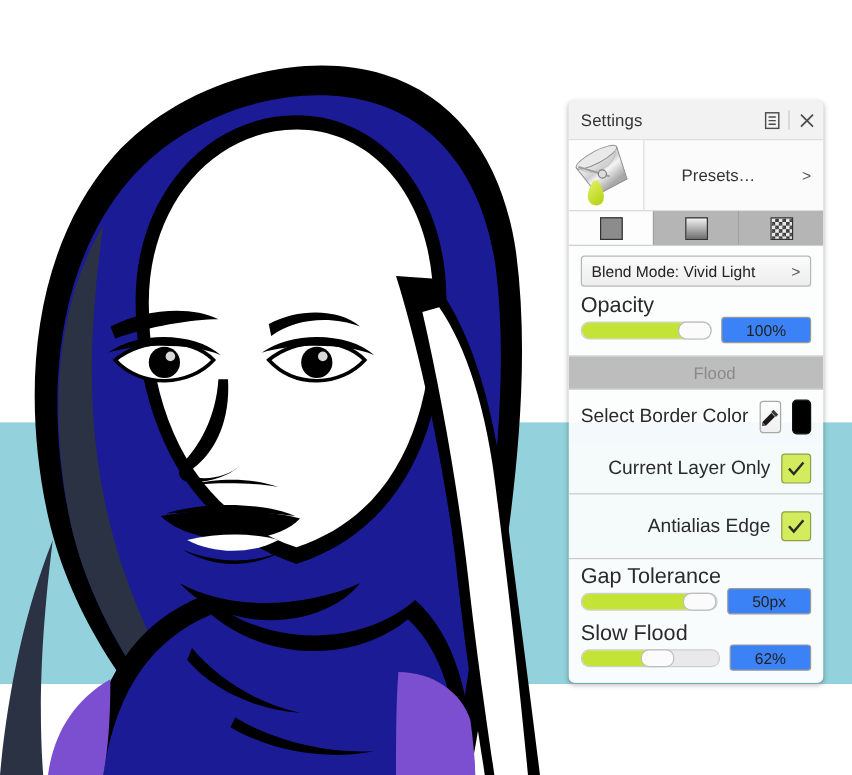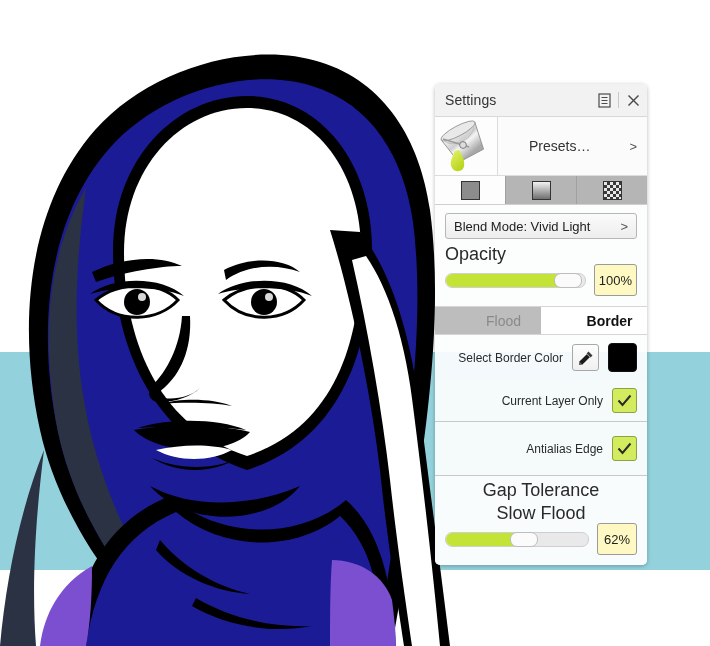--- a/index.html
+++ b/index.html
@@ -9,21 +9,21 @@
     font-family:"Liberation Sans", sans-serif;
     -webkit-font-smoothing:antialiased;
   }
 
   
   #canvas{position:absolute;inset:0;background:#ffffff;}
   #artwork{position:absolute;left:0;top:0;width:710px;height:646px;}
 
   
   .panel{
-    position:absolute;left:435px;top:84px;width:212px;
+    position:absolute;left:474px;top:84px;width:212px;
     border-radius:5px;
     background:rgba(252,253,253,0.93);
     box-shadow:0 1px 4px rgba(0,0,0,0.28);
     overflow:hidden;
     font-size:13px;
     color:#222;
   }
 
   
   .titlebar{
@@ -95,37 +95,37 @@
     position:relative;flex:1;height:13px;border-radius:7px;
     background:#e9e9e9;border:1px solid #cfcfcf;overflow:visible;
   }
   .fill{position:absolute;left:0;top:0;bottom:0;border-radius:7px;background:#c3e336;}
   .knob{
     position:absolute;top:-1px;width:26px;height:13px;border-radius:7px;
     background:#fbfbfb;border:1px solid #bdbdbd;transform:translateX(-50%);
     cursor:pointer;
   }
   .valbox{
-    min-width:40px;height:32px;border:1px solid #9a9a9a;border-radius:3px;
-    background:#fef9c3;display:flex;align-items:center;justify-content:center;
-    font-size:13px;color:#222;padding:0 4px;box-sizing:border-box;
+    min-width:40px;height:22px;border:1px solid #9a9a9a;border-radius:3px;
+    background:#3b82f6;display:flex;align-items:center;justify-content:center;
+    font-size:13px;color:#222;padding:0 20px;box-sizing:border-box;
   }
 
   
   .seg{display:flex;height:27px;border-top:1px solid #d6d6d6;border-bottom:1px solid #d6d6d6;}
   .seg-tab{
     flex:1;display:flex;align-items:center;justify-content:center;
     font-size:14px;cursor:pointer;background:#bdbdbd;color:#8a8a8a;padding-left:31px;
   }
   .seg-tab.active{background:#ffffff;color:#111;font-weight:bold;}
 
   
   .opt-row{
     display:flex;align-items:center;justify-content:flex-end;gap:9px;
-    padding:8px 10px;font-size:12px;color:#2a2a2a;
+    padding:8px 10px;font-size:16px;color:#2a2a2a;
   }
   .opt-row.sep-top{border-top:1px solid #c9c9c9;}
   .opt-row .lbl{white-space:nowrap;}
   .picker-btn{
     width:25px;height:25px;border:1px solid #a8a8a8;border-radius:3px;
     background:linear-gradient(#fdfdfd,#f0f0f0);
     display:flex;align-items:center;justify-content:center;cursor:pointer;
   }
   .color-swatch{
     width:27px;height:27px;border-radius:4px;border:1px solid #111;
@@ -302,21 +302,20 @@
           <div class="fill" style="width: 88%; background: rgb(195, 227, 54);"></div>
           <div class="knob" style="left: 88%;"></div>
         </div>
         <div class="valbox">100%</div>
       </div>
     </div>
   </div>
 
   <div class="seg">
     <div class="seg-tab">Flood</div>
-    <div class="seg-tab active">Border</div>
   </div>
 
   <div class="opt-row">
     <span class="lbl">Select Border Color</span>
     <span class="picker-btn">
       <svg width="16" height="16" viewBox="0 0 16 16">
         <path d="M10.5,1.5 L14.5,5.5 L12.6,7.4 L8.6,3.4 Z" fill="#3a3a3a"></path>
         <path d="M8.8,4.2 L11.8,7.2 L4.2,14.8 L1.2,11.8 Z" fill="#1a1a1a"></path>
         <path d="M1.2,11.8 L4.2,14.8 L1.0,15.0 Z" fill="#555"></path>
       </svg>
@@ -335,24 +334,31 @@
 
   <div class="opt-row sep-top tint" style="padding-top:14px;padding-bottom:14px;">
     <span class="lbl">Antialias Edge</span>
     <span class="chk" style="background: rgb(210, 236, 94);">
       <svg width="15" height="13" viewBox="0 0 15 13">
         <path d="M1.5,6.5 L5.5,11 L13.5,1.5" fill="none" stroke="#2b2b2b" stroke-width="2"></path>
       </svg>
     </span>
   </div>
 
-  <div class="sect clear" style="border-top:1px solid #c9c9c9;padding-top:6px;text-align:center;">
+  <div class="sect clear" style="border-top:1px solid #c9c9c9;padding-top:6px;">
     <div class="slider-row" style="margin-top:0;">
       <div class="slider-head">
         <span class="lbl">Gap Tolerance</span>
+      </div>
+      <div class="slider-wrap">
+        <div class="track">
+          <div class="fill" style="width: 86%; background: rgb(195, 227, 54);"></div>
+          <div class="knob" style="left: 88%;"></div>
+        </div>
+        <div class="valbox">50px</div>
       </div>
     </div>
 
     <div class="slider-row">
       <div class="slider-head">
         <span class="lbl">Slow Flood</span>
       </div>
       <div class="slider-wrap">
         <div class="track">
           <div class="fill" style="width: 52%; background: rgb(195, 227, 54);"></div>

